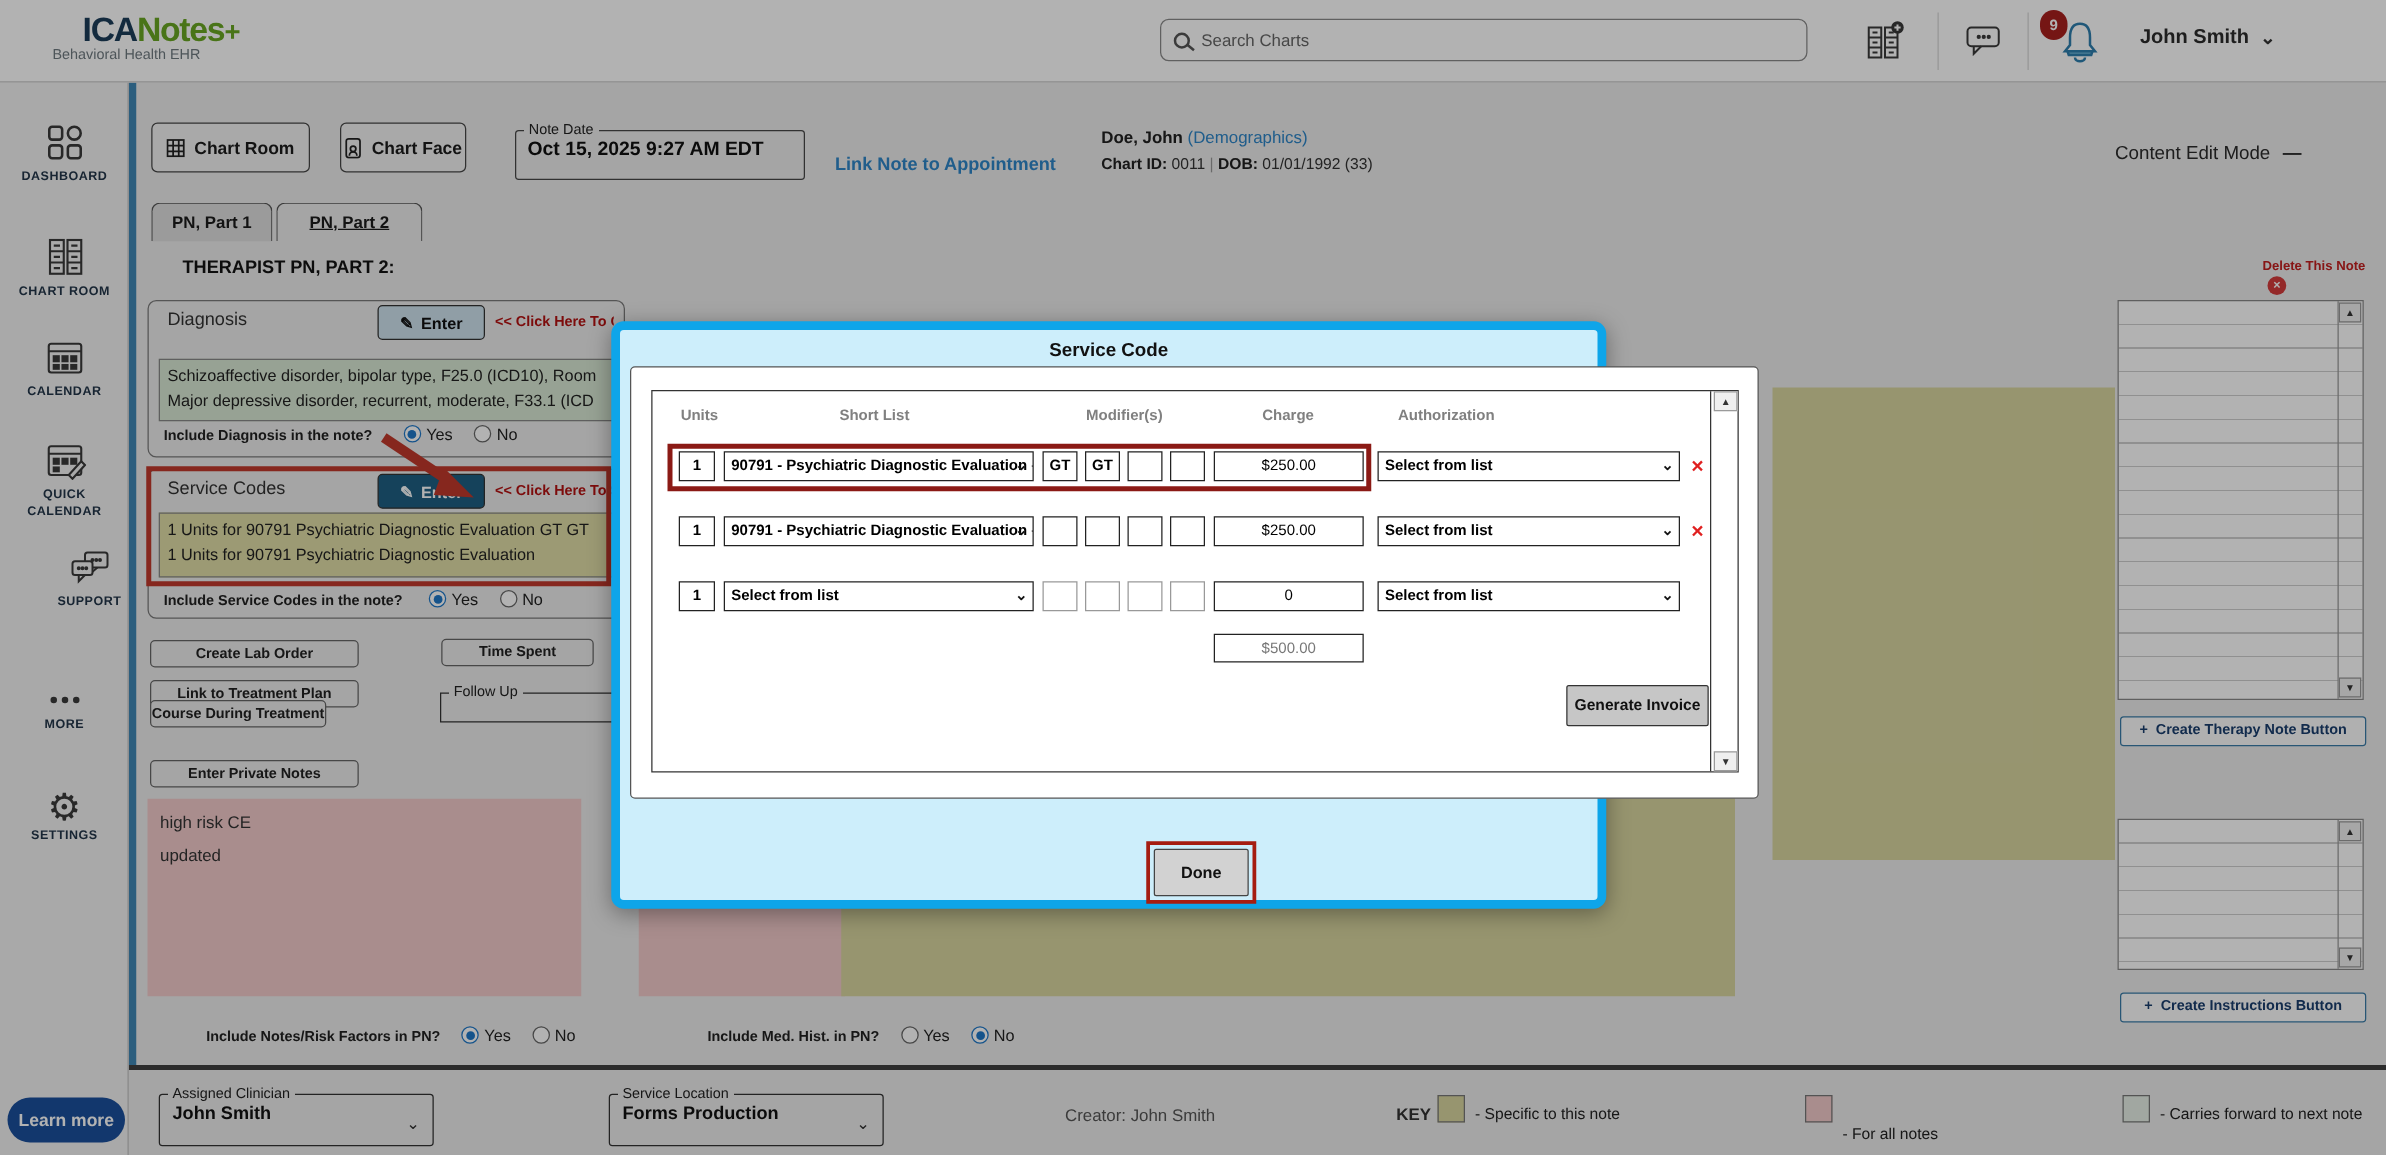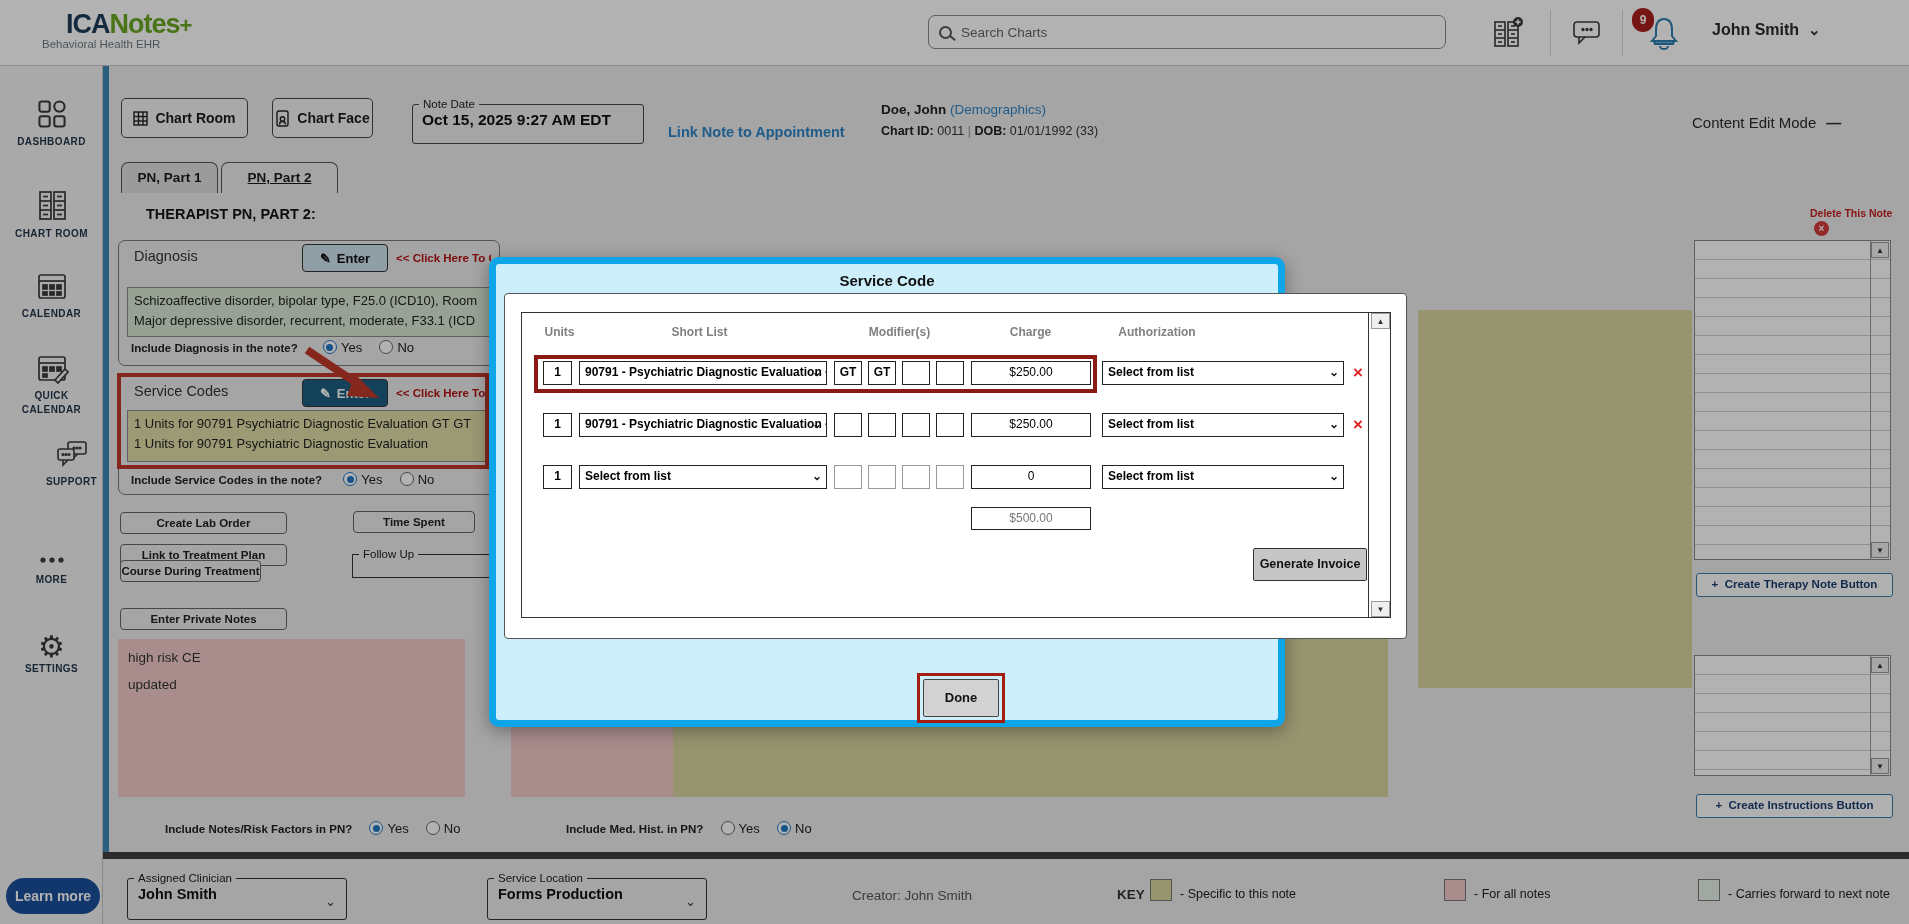--- a/index.html
+++ b/index.html
@@ -110,21 +110,21 @@
             font-size:8px; color:#333; text-align:center; line-height:15px; }
   .create-btn { position:absolute; width:197px; height:24px; background:#fdfdfd; border:1.5px solid #3a7ca8;
                 border-radius:3px; font-size:11.5px; font-weight:bold; color:#1a3e6e; text-align:center; line-height:21px; }
 
   
   #svc-ring { position:absolute; left:14px; top:307px; width:372px; height:96px; border:4px solid #c0392b; z-index:10; }
   #red-arrow { position:absolute; left:196px; top:280px; z-index:10; }
 
   
   #footer { position:absolute; left:103px; top:852px; width:1806px; height:72px; background:#ececec;
-            border-top:7px solid #404040; z-index:1; }
+            border-top:4px solid #404040; z-index:1; }
   .foot-fieldset { position:absolute; height:48px; border:1.5px solid #333; border-radius:3px; }
   .foot-fieldset .val { font-size:14.5px; font-weight:bold; color:#111; padding:2px 0 0 10px; }
   .foot-fieldset .chev { position:absolute; right:10px; top:10px; font-size:13px; color:#333; }
   #creator { position:absolute; left:749px; top:29px; font-size:13.5px; color:#555; }
   #key-label { position:absolute; left:1014px; top:28px; font-size:13.5px; font-weight:bold; color:#333; }
   .key-swatch { position:absolute; top:20px; width:22px; height:22px; border:1px solid #777; }
   .key-text { position:absolute; top:28px; font-size:12.5px; color:#222; }
   .k-olive { background:#d9d6a0; } .k-pink { background:#f2cbcb; } .k-pale { background:#e7f0e7; }
 
   
@@ -441,21 +441,21 @@
   <fieldset class="foot-fieldset" style="left:384px; top:13px; width:220px;">
     <legend>Service Location</legend>
     <div class="val">Forms Production</div>
     <span class="chev">⌄</span>
   </fieldset>
   <div id="creator">Creator: John Smith</div>
   <div id="key-label">KEY</div>
   <div class="key-swatch k-olive" style="left:1047px;"></div>
   <div class="key-text" style="left:1077px;">- Specific to this note</div>
   <div class="key-swatch k-pink" style="left:1341px;"></div>
-  <div class="key-text" style="left:1371px;">- For all notes</div>
+  <div class="key-text" style="left:1371px;margin-top:16px;">- For all notes</div>
   <div class="key-swatch k-pale" style="left:1595px;"></div>
   <div class="key-text" style="left:1625px;">- Carries forward to next note</div>
 </div>
 
 <div id="dim"></div>
 
 <div id="modal">
   <div id="modal-title">Service Code</div>
   <div id="modal-panel">
     <div id="svc-table">

